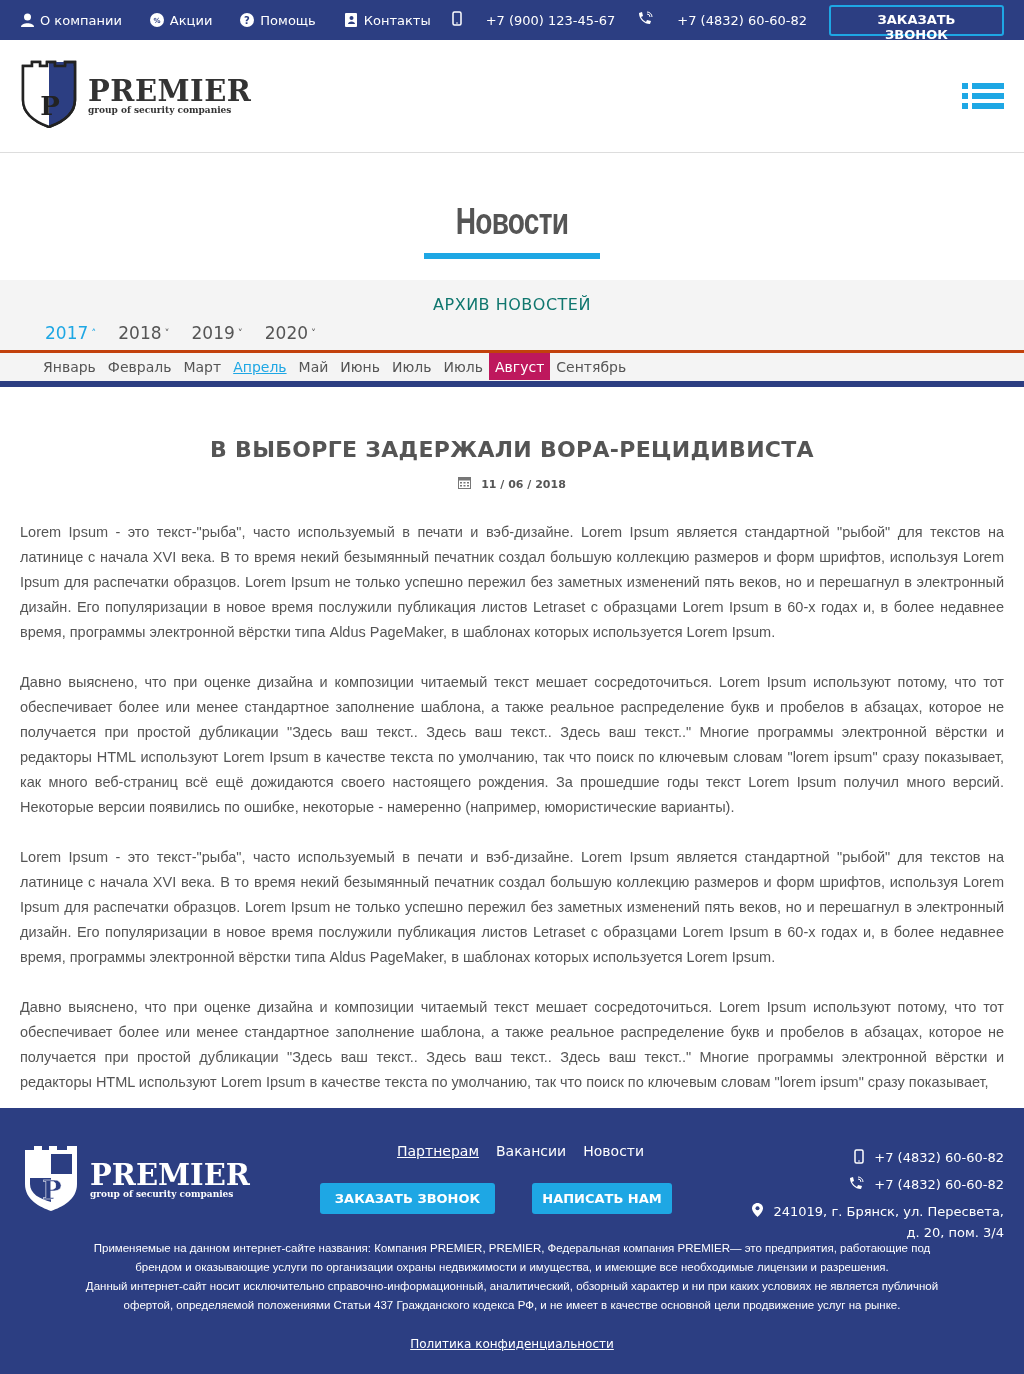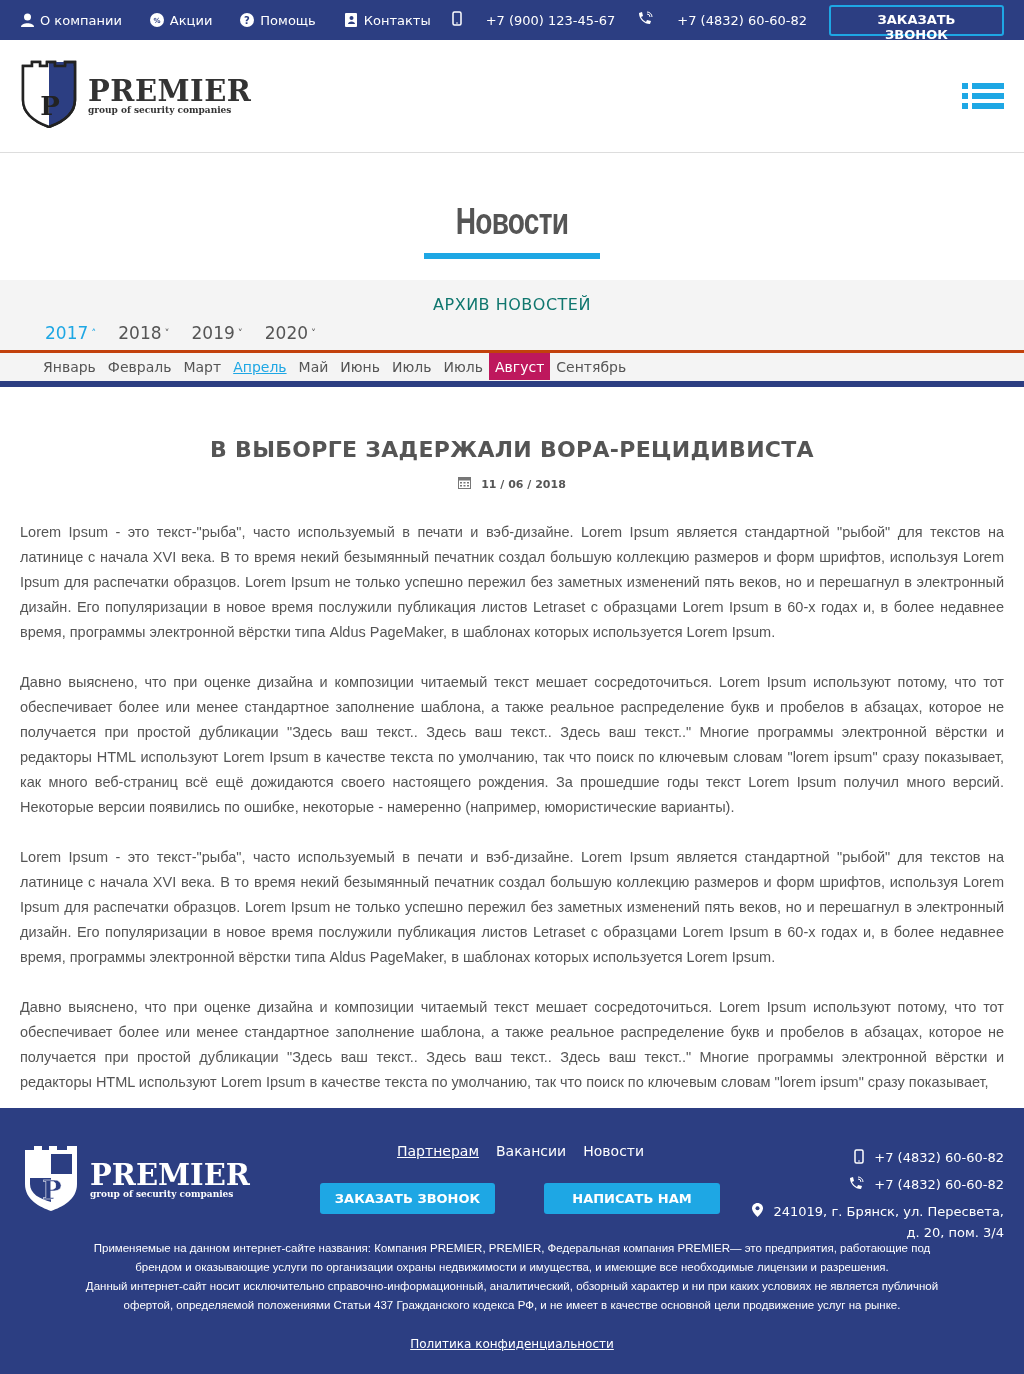--- a/index.html
+++ b/index.html
@@ -234,21 +234,21 @@
       <div class="brand">PREMIER</div>
       <div class="tag">group of security companies</div>
     </div>
   </div>
   <div class="footer-links">
     <span class="lnk u">Партнерам</span>
     <span class="lnk">Вакансии</span>
     <span class="lnk">Новости</span>
   </div>
   <div class="fbtn" style="left:320px;width:175px;">ЗАКАЗАТЬ ЗВОНОК</div>
-  <div class="fbtn" style="left:544px;width:176px;">НАПИСАТЬ НАМ</div>
+  <div class="fbtn" style="left:532px;width:140px;">НАПИСАТЬ НАМ</div>
   <div class="fcontacts">
     <div class="row">
       <span><svg width="10" height="15" viewBox="0 0 10 15">
             <rect x="1" y="1" width="8" height="13" rx="1.5" fill="none" stroke="#fff" stroke-width="1.5"></rect>
             <circle cx="5" cy="12" r="0.8" fill="#fff"></circle>
           </svg></span>
       <span>+7 (4832) 60-60-82</span>
     </div>
     <div class="row">
       <span><svg width="16" height="15" viewBox="0 0 16 15">

